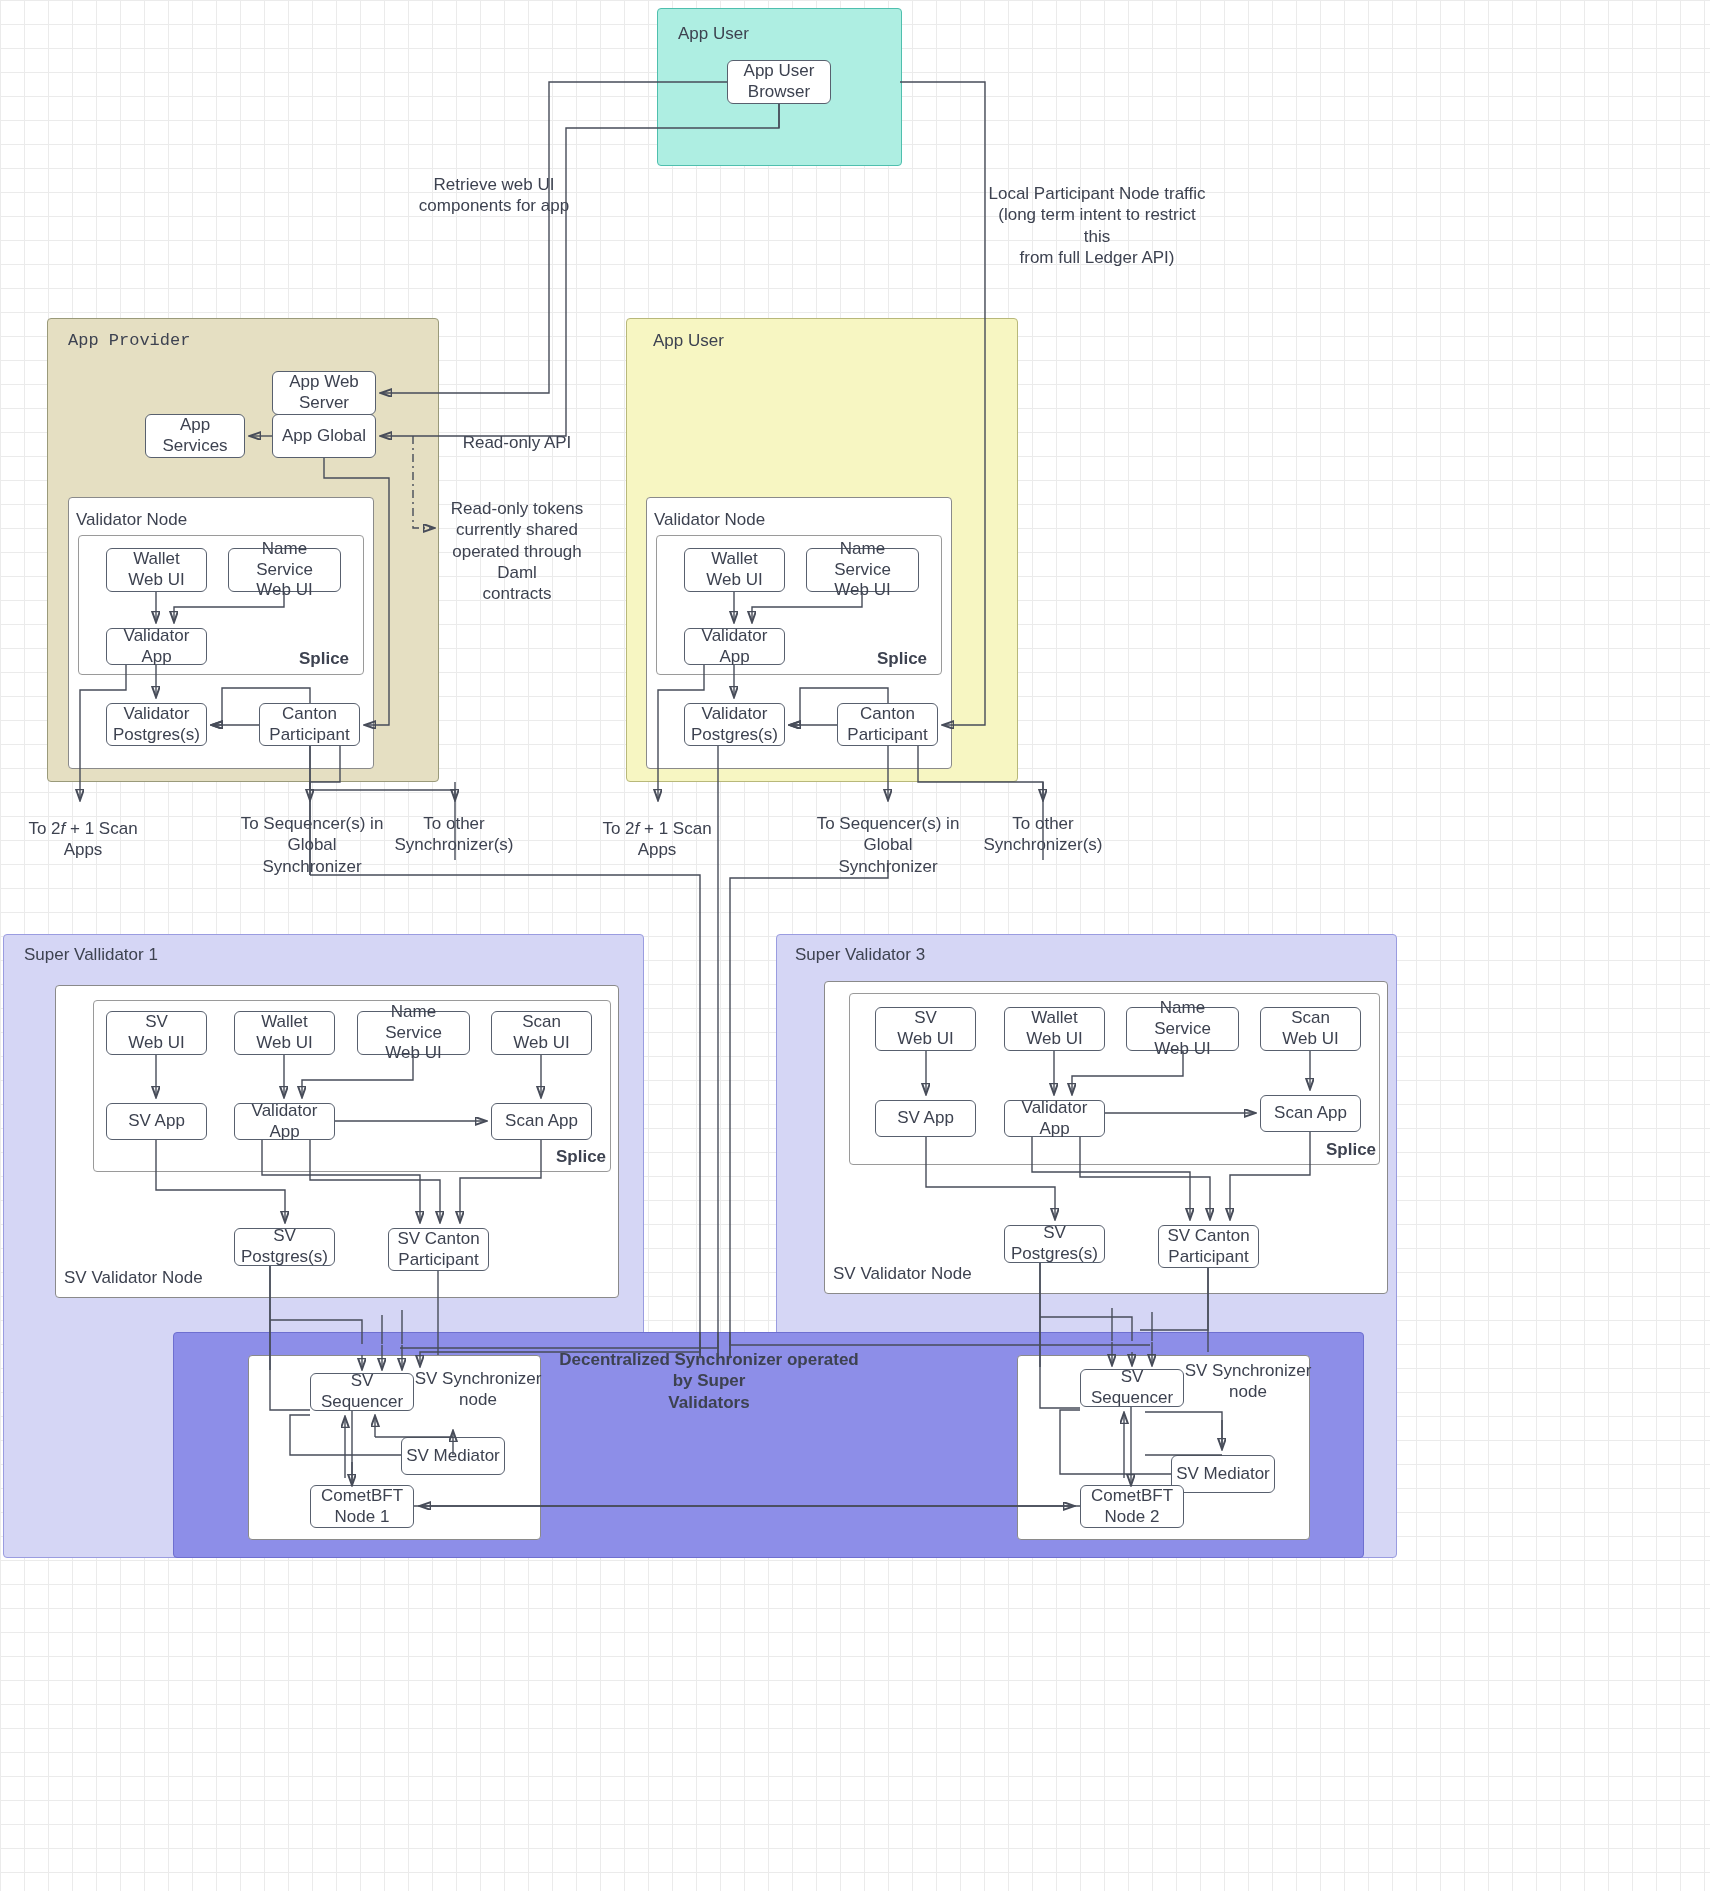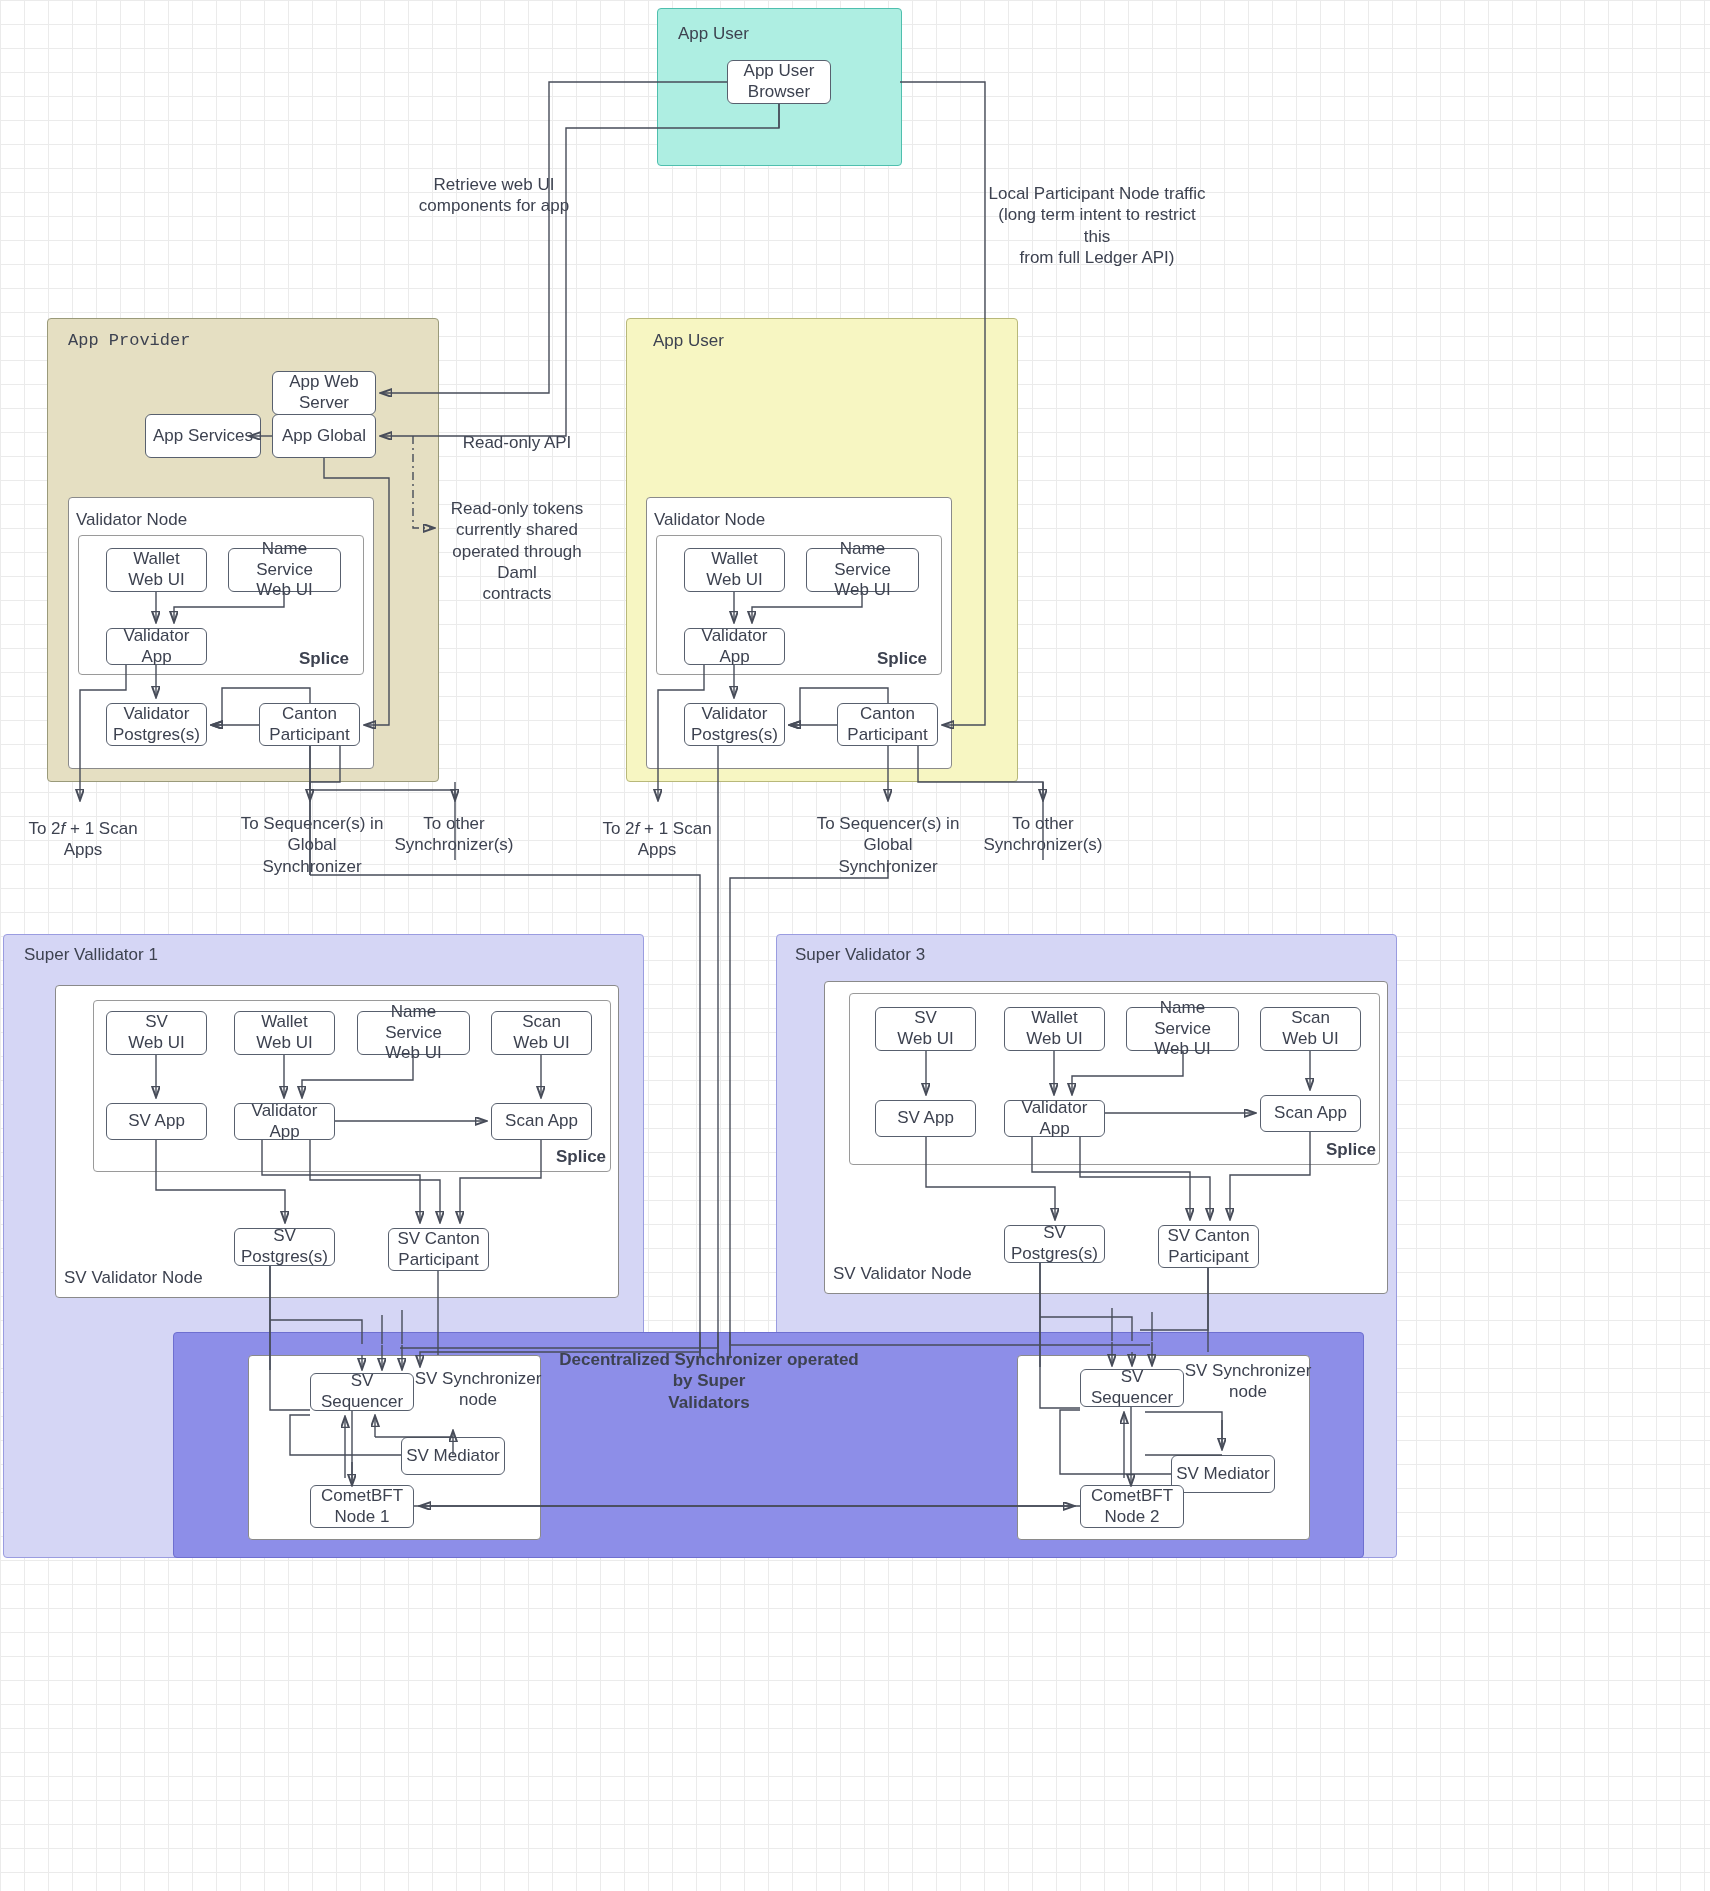--- a/index.html
+++ b/index.html
@@ -116,21 +116,21 @@
 
   <div class="grp" style="left:68px;top:497px;width:306px;height:272px;background:#ffffff;border-color:#8a8a8a;">
     <span class="gtitle" style="left:7px;top:12px;">Validator Node</span>
   </div>
   <div class="grp" style="left:78px;top:535px;width:286px;height:140px;background:#ffffff;border-color:#9a9a9a;">
   </div>
   <span class="splice" style="left:299px;top:649px;">Splice</span>
 
   <div class="box" style="left:272px;top:371px;width:104px;height:44px;white-space:pre-line;">App Web
 Server</div>
-  <div class="box" style="left:145px;top:414px;width:116px;height:44px;">App Services</div>
+  <div class="box" style="left:145px;top:414px;width:100px;height:44px;">App Services</div>
   <div class="box" style="left:272px;top:414px;width:104px;height:44px;">App Global</div>
 
   <div class="box" style="left:106px;top:548px;width:101px;height:44px;white-space:pre-line;">Wallet
 Web UI</div>
   <div class="box" style="left:228px;top:548px;width:113px;height:44px;white-space:pre-line;">Name Service
 Web UI</div>
   <div class="box" style="left:106px;top:628px;width:101px;height:37px;">Validator App</div>
   <div class="box" style="left:106px;top:703px;width:101px;height:43px;white-space:pre-line;">Validator
 Postgres(s)</div>
   <div class="box" style="left:259px;top:703px;width:101px;height:43px;white-space:pre-line;">Canton

